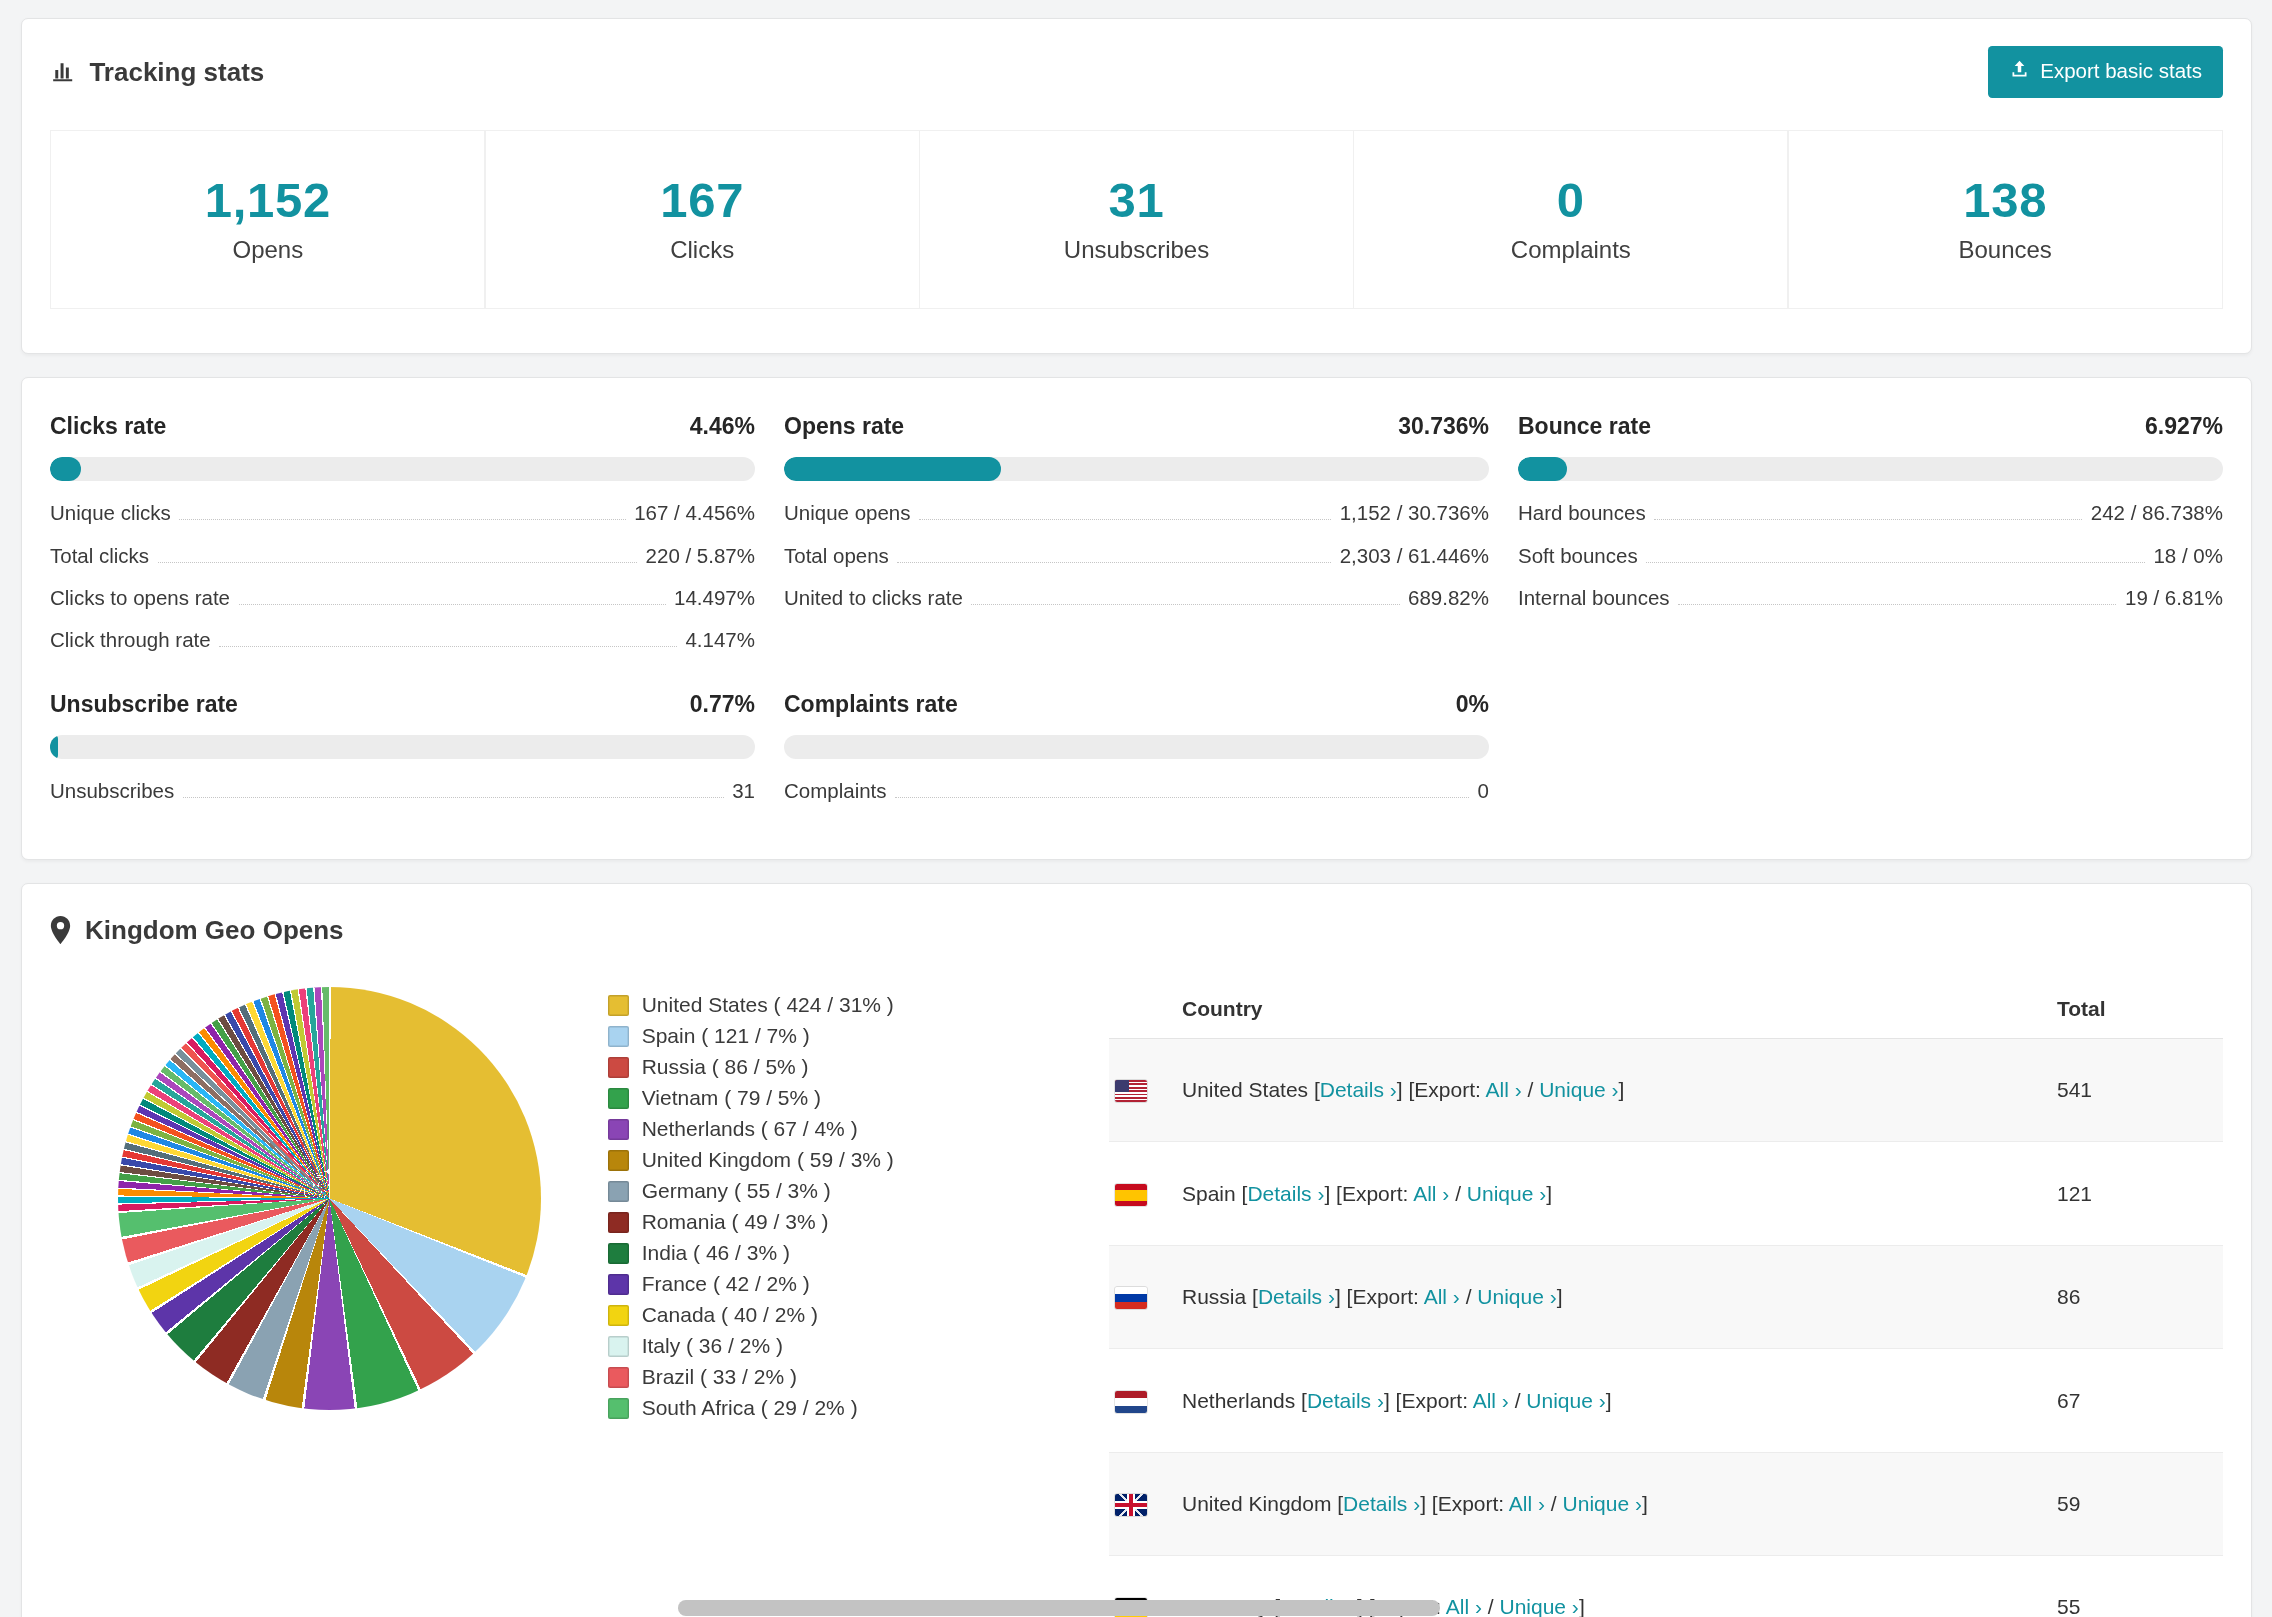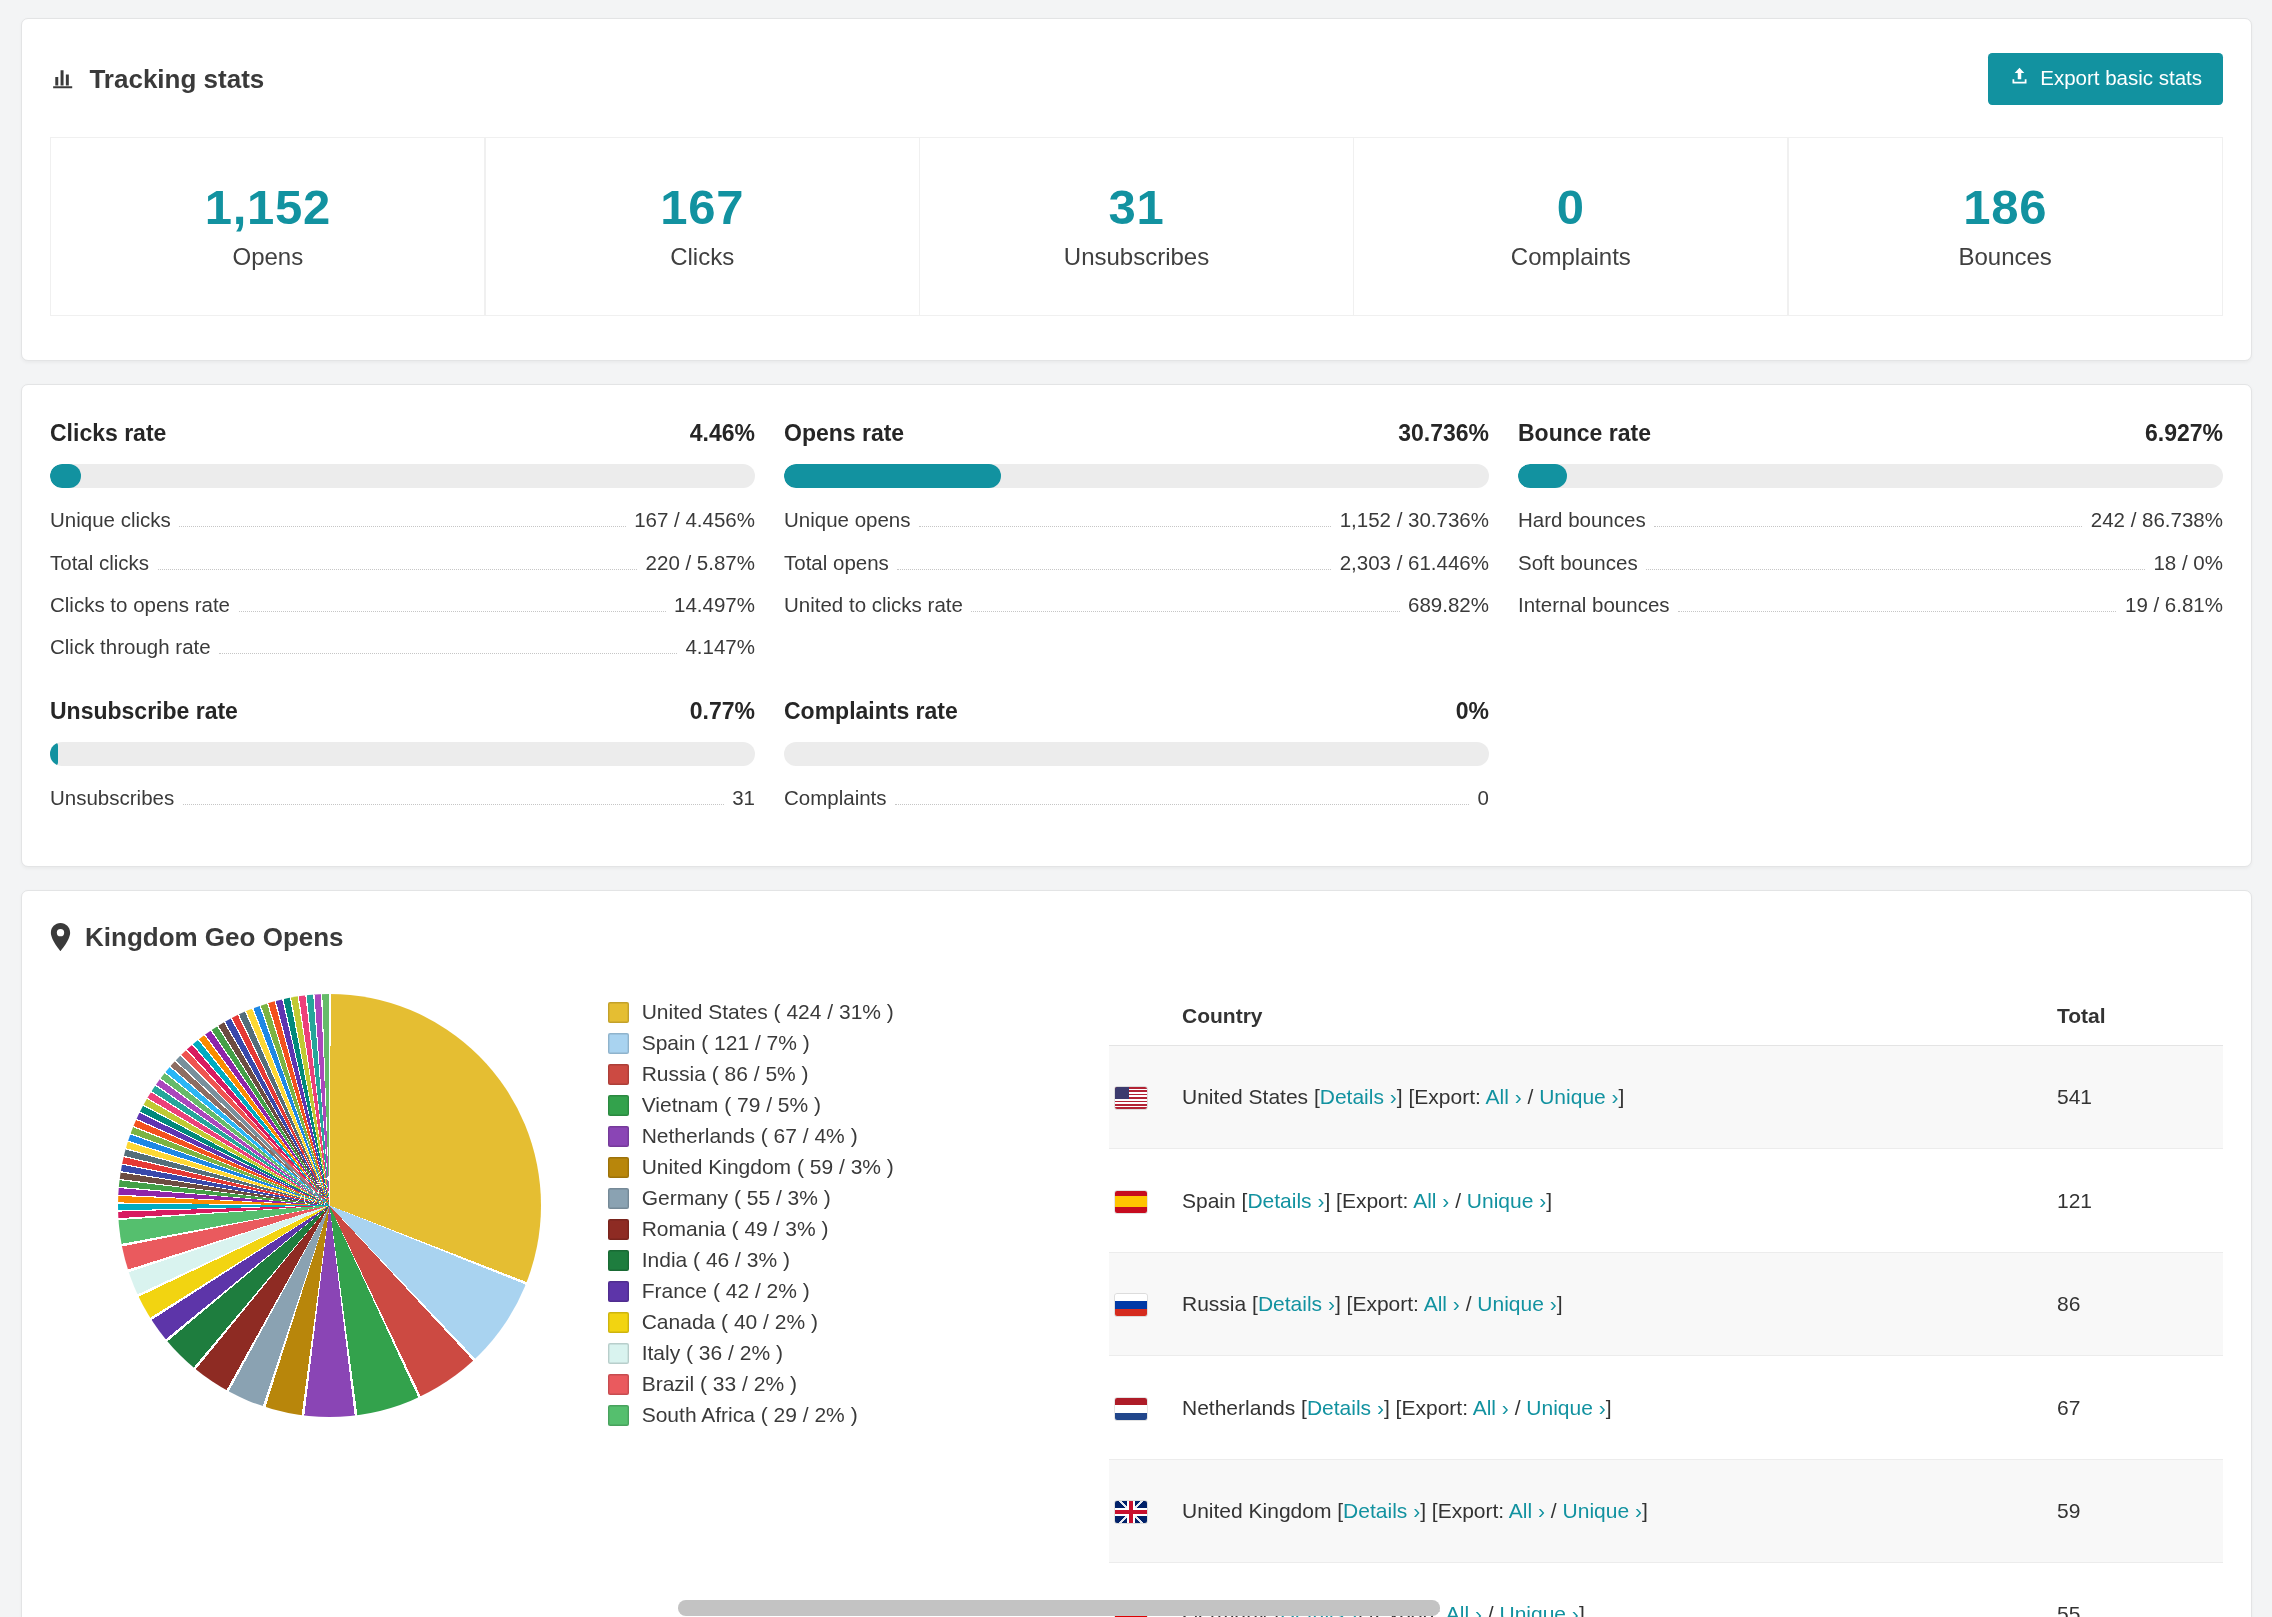--- a/index.html
+++ b/index.html
@@ -4,21 +4,21 @@
 <style>
   :root { --accent:#1292a0; }
   * { box-sizing:border-box; }
   html,body { margin:0; padding:0; width:2273px; height:1618px; overflow:hidden;
               background:#f3f4f5; font-family:"Liberation Sans", sans-serif; color:#3a3a3a; }
   .page { padding:18.4px 21px 0; }
   .card { background:#fff; border:0.7px solid #e3e4e5; border-radius:7px;
           box-shadow:0 1.4px 3.5px rgba(0,0,0,.04); margin-bottom:22.6px; }
 
   
-  .tracking-card { padding:34px 28px 44px; }
+  .tracking-card { padding:27px 28px 44px; }
   .card-head { display:flex; justify-content:space-between; align-items:center; }
   .card-title { display:flex; align-items:center; gap:14px; font-size:26px; font-weight:600;
                 color:#3a3a3a; margin:0; }
   .card-title svg { display:block; }
   .btn-export { display:flex; align-items:flex-start; gap:10px; background:var(--accent); color:#fff;
                 border:none; border-radius:4.2px; font-size:20.5px; font-family:inherit;
                 padding:12.7px 21px; cursor:pointer; }
   .stat-boxes { display:flex; margin-top:32px; }
   .stat-box { flex:1; border:1.4px solid #f0f0f0; margin-left:-1.4px; text-align:center;
               padding:41px 0 44px; }
@@ -117,21 +117,21 @@
         </div>
         <div class="stat-box">
           <div class="stat-value">31</div>
           <div class="stat-label">Unsubscribes</div>
         </div>
         <div class="stat-box">
           <div class="stat-value">0</div>
           <div class="stat-label">Complaints</div>
         </div>
         <div class="stat-box">
-          <div class="stat-value">186</div>
+          <div class="stat-value">138</div>
           <div class="stat-label">Bounces</div>
         </div>
       </div>
   </section>
 
   <section class="card rates-card">
     <div class="rates-grid">
         <div class="rate-block">
           <div class="rate-head">
             <span class="rate-name">Clicks rate</span>

